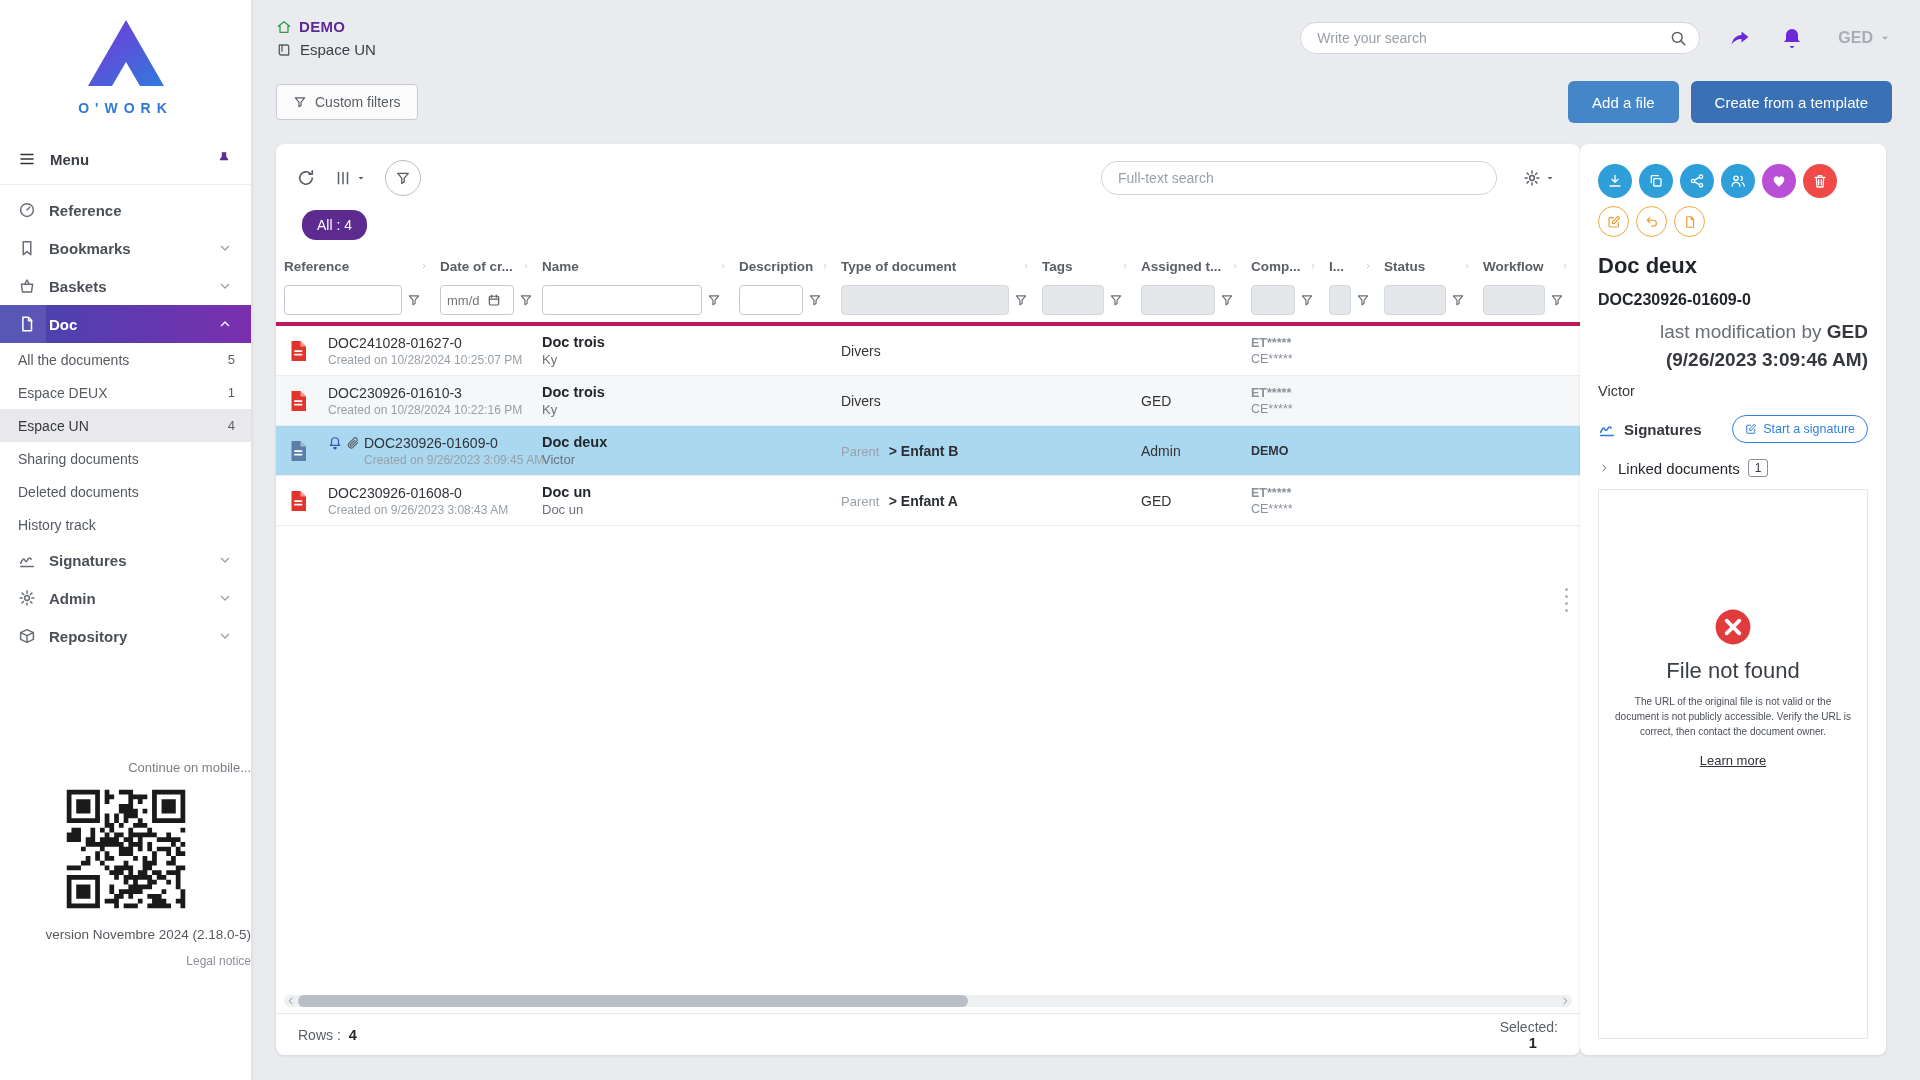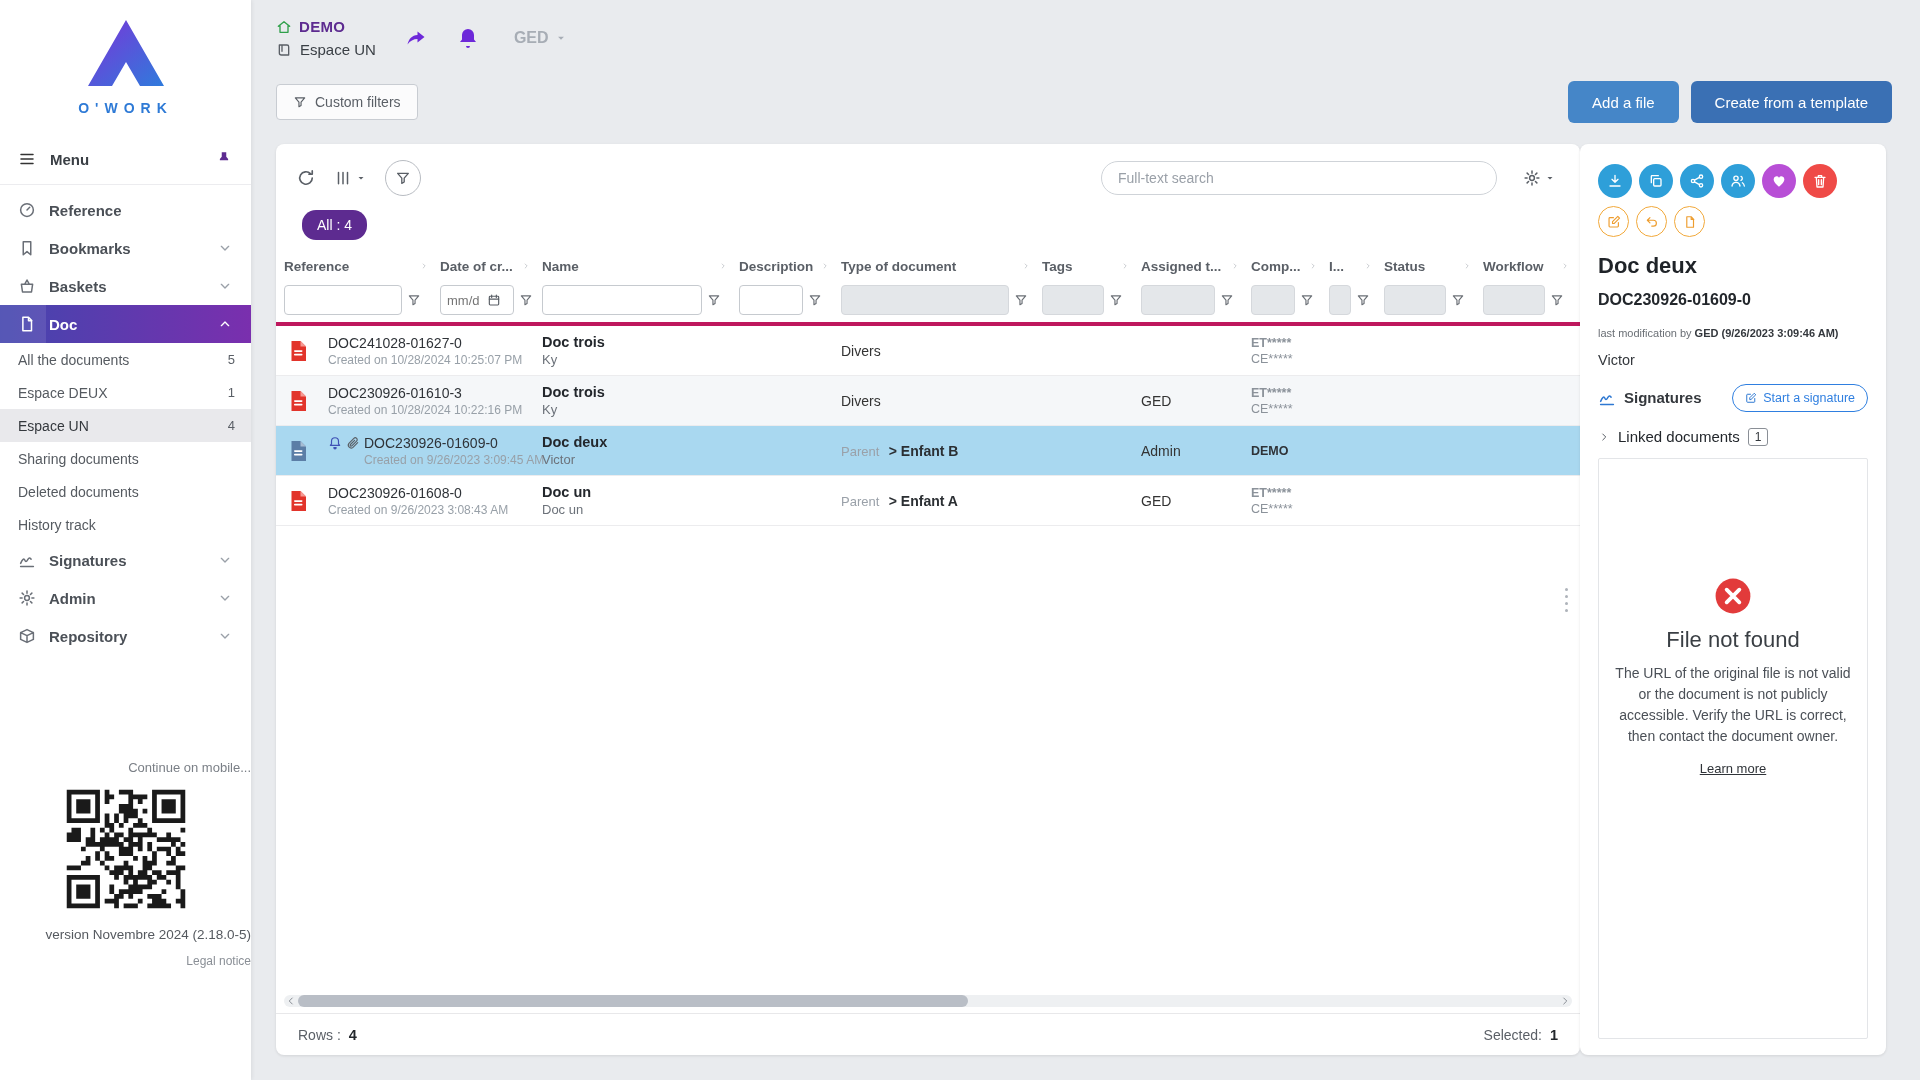--- a/index.html
+++ b/index.html
@@ -115,47 +115,47 @@
   .comp2 { font-size:12.5px; color:#8b929a; margin-top:2px; }
   .comp2:empty { display:none; }
   .row.selected .comp1 { color:#2f3338; }
 
   .tc-scroll { height:12px; margin:4px 8px 6px 8px; position:relative; background:#eef0f2; border-radius:6px; display:flex; align-items:center; }
   .sc-arrow { width:14px; display:flex; justify-content:center; color:#888d94; cursor:pointer; }
   .sc-arrow.right { position:absolute; right:0; }
   .sc-thumb { position:absolute; left:14px; width:52%; height:12px; background:#b9bec6; border-radius:6px; cursor:grab; }
   .tc-footer { height:42px; border-top:1px solid #e8e8ea; display:flex; align-items:center; padding:0 22px; font-size:14px; color:#5a5f66; }
   .tc-footer b { color:#23272c; margin-left:8px; font-size:14.5px; }
-  .tc-footer .right { margin-left:auto; display:flex; align-items:flex-start; }
+  .tc-footer .right { margin-left:auto; display:flex; align-items:center;flex-direction:column; }
 
   
   .detail-card { width:306px; position:relative; display:flex; flex-direction:column; padding:20px 18px 16px 18px; }
   .grip { position:absolute; left:-15px; top:50%; transform:translateY(-50%); display:flex; flex-direction:column; gap:4px; cursor:grab; }
   .grip i { width:3px; height:3px; border-radius:50%; background:#aeb3ba; }
   .icon-row { display:flex; gap:7px; }
   .cbtn { width:34px; height:34px; border-radius:50%; border:none; display:flex; align-items:center; justify-content:center; color:#fff; cursor:pointer; }
   .bg-blue { background:#2e9fd9; } .bg-heart { background:#b84fd6; } .bg-red { background:#ef4a47; }
   .icon-row2 { display:flex; gap:7px; margin-top:8px; }
   .obtn { width:31px; height:31px; border-radius:50%; border:1.6px solid #f2a93b; background:#fff; color:#ee9d2e; display:flex; align-items:center; justify-content:center; cursor:pointer; }
   .d-title { margin-top:16px; font-size:22px; font-weight:600; color:#1f2328; }
   .d-ref { margin-top:12px; font-size:16px; font-weight:700; color:#23272c; }
-  .d-mod { margin-top:17px; font-size:11px; color:#6a6f75; line-height:1.45; }
+  .d-mod { margin-top:9px; font-size:19px; color:#6a6f75; line-height:1.45;text-align:right; }
   .d-mod b { color:#34383d; }
   .d-author { margin-top:10px; font-size:14.5px; color:#34383d; }
   .sig-row { margin-top:16px; display:flex; align-items:center; }
   .sig-row .ic { color:#2e78d2; }
   .sig-row .t { font-size:15px; font-weight:600; color:#34383d; margin-left:8px; }
   .sig-btn { margin-left:auto; display:flex; align-items:center; gap:6px; border:1.5px solid #2f7fe0; color:#2f7fe0; background:#fff; border-radius:15px; height:28px; padding:0 12px; font-size:12.5px; font-family:"Liberation Sans",sans-serif; cursor:pointer; }
   .linked-row { margin-top:16px; display:flex; align-items:center; gap:8px; cursor:pointer; }
   .linked-row .ic { color:#5a5f66; }
   .linked-row .t { font-size:15px; color:#23272c; }
   .linked-badge { border:1px solid #8a8f96; border-radius:3px; font-size:12px; color:#34383d; padding:1px 6px; background:#fff; }
   .preview { margin-top:12px; flex:1; border:1px solid #e3e5e8; border-radius:2px; display:flex; flex-direction:column; align-items:center; padding:118px 14px 0 14px; }
   .nf-title { margin-top:12px; font-size:22px; color:#3a3f44; }
-  .nf-text { margin-top:10px; font-size:14px; color:#4b5057; text-align:center; line-height:1.5; }
+  .nf-text { margin-top:10px; font-size:10px; color:#4b5057; text-align:center; line-height:1.5; }
   .nf-link { margin-top:14px; font-size:13px; color:#2f3338; text-decoration:underline; cursor:pointer; }
   .pdficon { width:24px; height:24px; }
 </style>
 </head>
 <body>
 
 <svg width="0" height="0" style="position:absolute">
 <defs>
   <symbol id="i-menu" viewBox="0 0 24 24">
         <path d="M4 6h16M4 12h16M4 18h16"></path>
@@ -400,20 +400,26 @@
             </svg>
           <span class="t">DEMO</span>
         </div>
         <div class="line2">
           <svg class="ic i16">
               <use href="#i-book"></use>
             </svg>
           <span class="t">Espace UN</span>
         </div>
       </div>
+      <div class="top-search">
+        <input placeholder="Write your search" style="">
+        <svg class="ic i18">
+            <use href="#i-search"></use>
+          </svg>
+      </div>
       <svg class="ic fill i24 top-ic">
           <use href="#i-share"></use>
         </svg>
       <svg class="ic fill i24 top-ic">
           <use href="#i-bell"></use>
         </svg>
       <div class="user-menu">
         <span>GED</span>
         <svg class="ic fill i14">
             <use href="#i-caret"></use>

